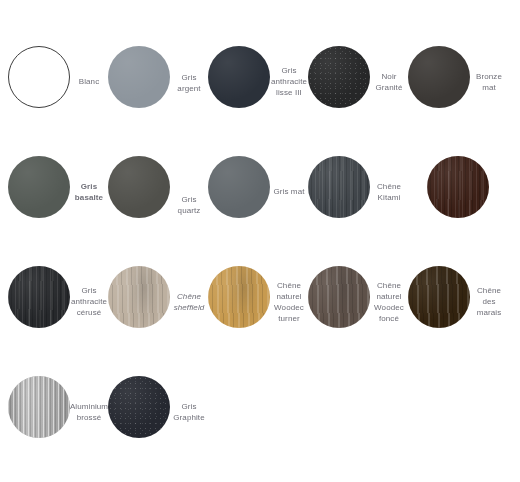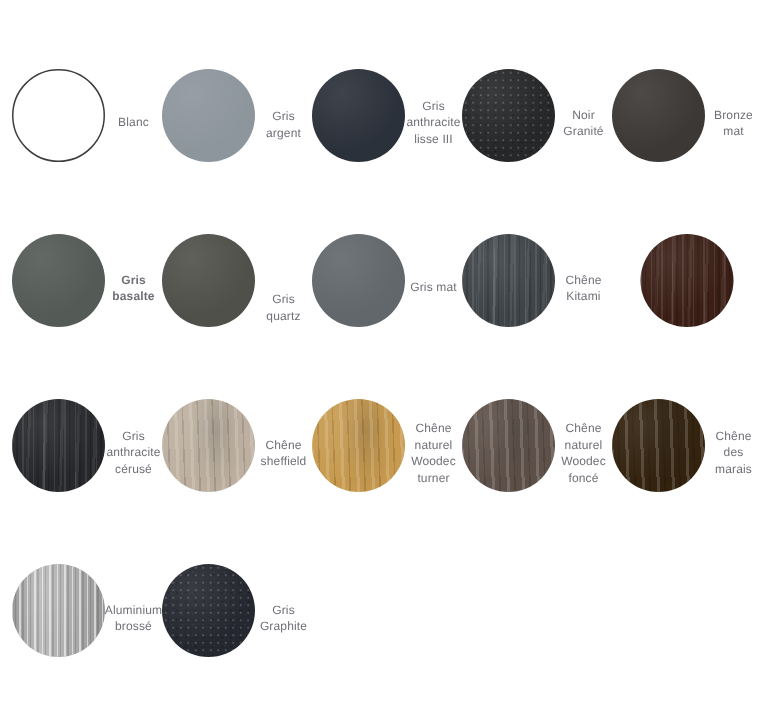--- a/index.html
+++ b/index.html
@@ -218,21 +218,21 @@
         <div class="sheen"></div>
       </div>
       <div class="swatch-label" style="color: rgb(111, 111, 120);">Gris anthracite
 cérusé</div>
     </div>
     <div class="swatch-cell">
       <div class="swatch-disc" style="background-color: rgb(189, 176, 160);">
         <div class="tex grain-wood"></div>
         <div class="sheen"></div>
       </div>
-      <div class="swatch-label" style="color: rgb(111, 111, 120);">Chêne sheffield</div>
+      <div class="swatch-label" style="color: rgb(111, 111, 120); font-style: italic;">Chêne sheffield</div>
     </div>
     <div class="swatch-cell">
       <div class="swatch-disc" style="background-color: rgb(199, 154, 79);">
         <div class="tex grain-wood"></div>
         <div class="sheen"></div>
       </div>
       <div class="swatch-label" style="color: rgb(111, 111, 120);">Chêne naturel
 Woodec turner</div>
     </div>
     <div class="swatch-cell">

